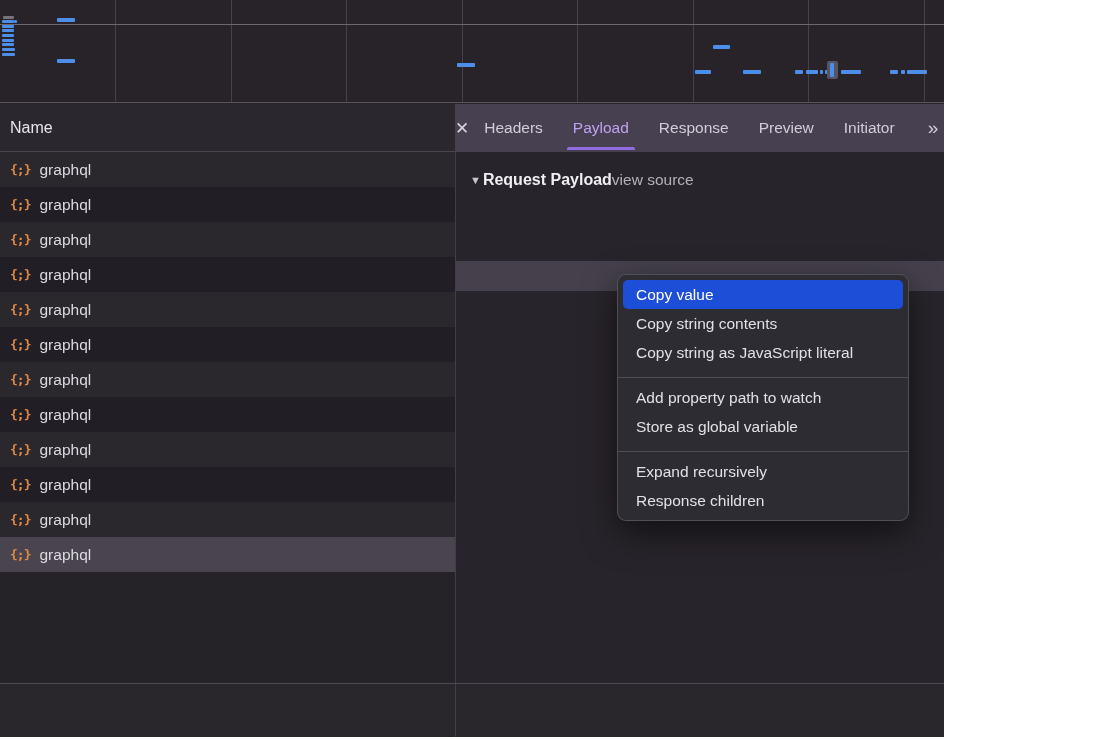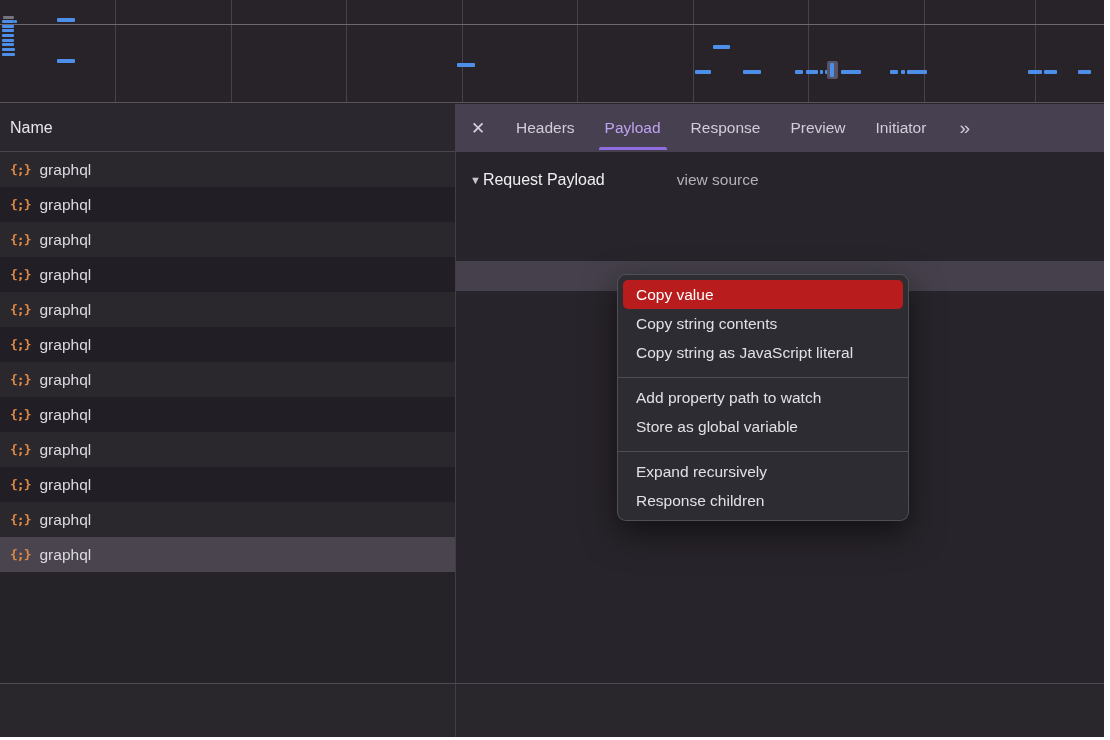--- a/index.html
+++ b/index.html
@@ -1,18 +1,18 @@
 <!DOCTYPE html>
 <html><head>
 <meta charset="utf-8">
 <style>
   * { margin:0; padding:0; box-sizing:border-box; }
   body { background:#ffffff; font-family:"Liberation Sans", sans-serif; }
   .page { position:relative; width:1110px; height:740px; background:#ffffff; overflow:hidden; }
-  .app  { position:absolute; left:0; top:0; width:1104px; height:737px; background:#28242b; }
+  .app  { position:absolute; left:0; top:0; width:944px; height:737px; background:#28242b; }
 
   
   .overview { position:absolute; left:0; top:0; width:100%; height:103px; background:#272329; border-bottom:1px solid #59555f; overflow:hidden; }
   .vline { position:absolute; top:0; bottom:0; width:1px; background:#45424b; }
   .hline { position:absolute; left:0; right:0; height:1px; background:#6b6872; }
   .bar  { position:absolute; background:#4d8ee8; border-radius:1px; }
   .bar.gray { background:#76737c; }
   .selbox { position:absolute; background:#595463; border-radius:2px; }
   .selbox .bar { position:absolute; }
 
@@ -35,38 +35,38 @@
   .req-row.odd { background:#211f25; }
   .req-row.even { background:#2a272d; }
   .req-row.selected { background:#49444e; }
   .json-icon { color:#e08a45; font-family:"DejaVu Sans Mono", monospace; font-weight:bold; font-size:13px; letter-spacing:-1px; }
   .vdivider { position:absolute; left:455px; top:152px; bottom:0; width:1px; background:#413e46; }
 
   
   .detail { position:absolute; left:456px; top:152px; right:0; height:530px; background:#28242b; overflow:hidden; }
   .rp-header { margin:15px 0 0 14px; height:26px; display:flex; align-items:center; color:#f0eef2; }
   .rp-header .tri { font-size:11px; color:#c9c5cf; margin-right:2px; }
-  .rp-title { font-weight:normal; font-size:16px; }
-  .view-source { margin-left:72px; color:#b5b0ba; font-size:15.5px; }
+  .rp-title { font-weight:bold; font-size:16px; }
+  .view-source { color:#b5b0ba; font-size:15.5px; }
   .tree { margin-top:8px; font-family:"DejaVu Sans Mono", monospace; font-size:16.5px; color:#d8d4dc; }
   .tline { position:relative; height:30px; line-height:30px; white-space:pre; overflow:hidden; }
   .tline.rowsel { background:#45404b; }
 
   
   .footer { position:absolute; left:0; top:683px; right:0; bottom:0; background:#29262c; border-top:1px solid #4e4a53; }
   .footer .vd { position:absolute; left:455px; top:0; bottom:0; width:1px; background:#413e46; }
 
   
   .cmenu { position:absolute; left:617px; top:274px; width:292px; background:rgba(46,45,50,0.98);
            border:1px solid rgba(125,122,132,0.45); border-radius:9px; padding:5px 0;
            box-shadow:0 12px 34px rgba(0,0,0,0.55); z-index:10; }
   .cgroup + .cgroup { border-top:1px solid #504e55; margin-top:10px; padding-top:5px; }
   .citem { height:29px; line-height:29px; margin:0 5px; padding:0 13px; border-radius:5px;
            color:#e2e0e4; font-size:15.5px; white-space:nowrap; }
-  .citem.hl { background:#b91c1c; color:#ffffff; }
+  .citem.hl { background:#1d4ed8; color:#ffffff; }
 </style>
 </head>
 <body>
 
 <div class="page">
   <div class="app">
 
     <div class="overview" id="overview">
         <div class="vline" style="left: 115px;"></div>
         <div class="vline" style="left: 231px;"></div>

